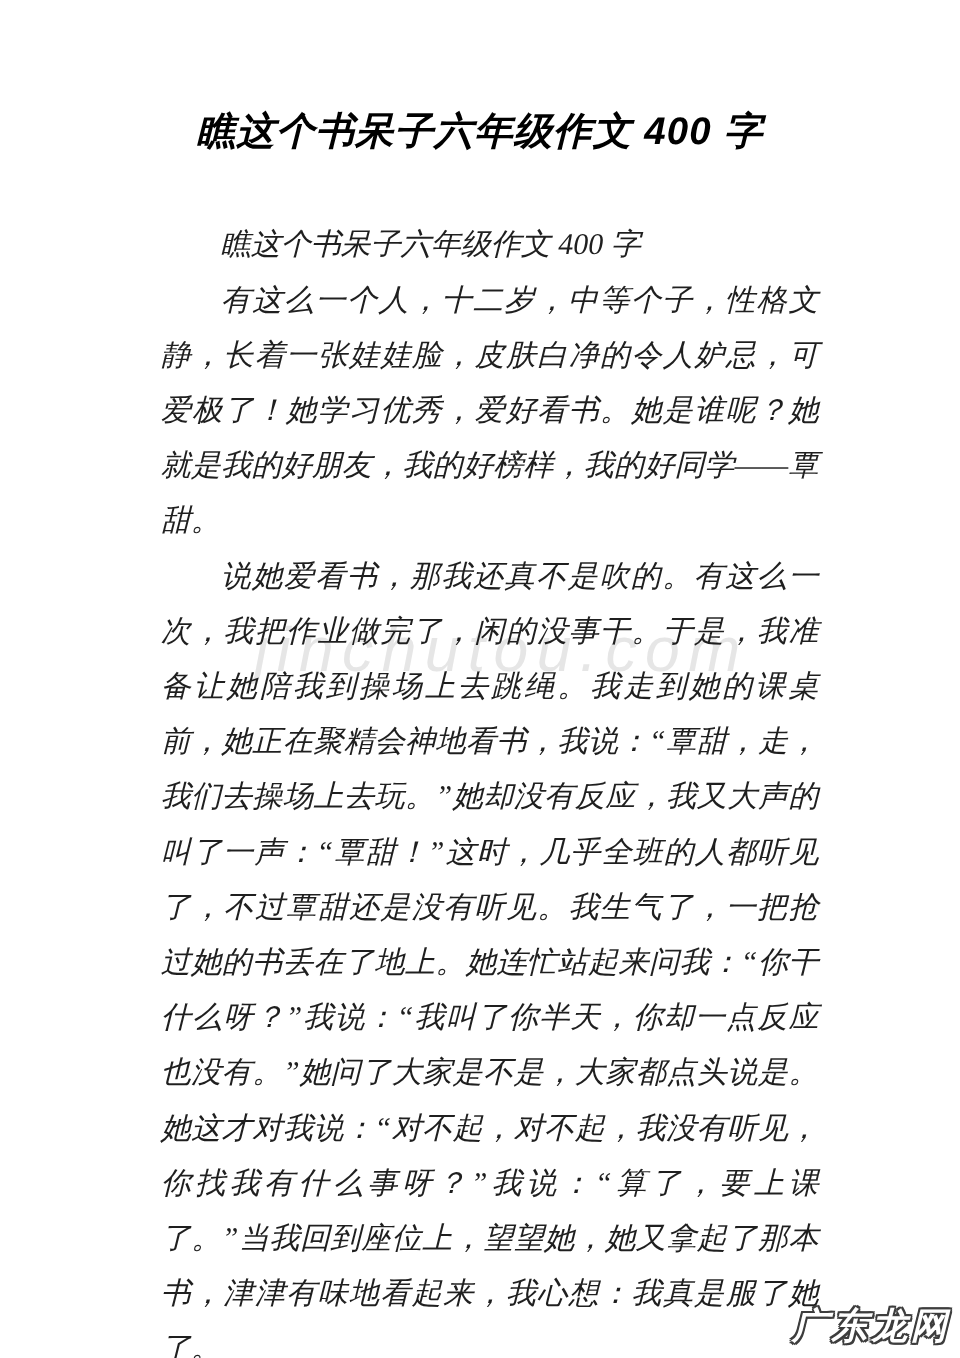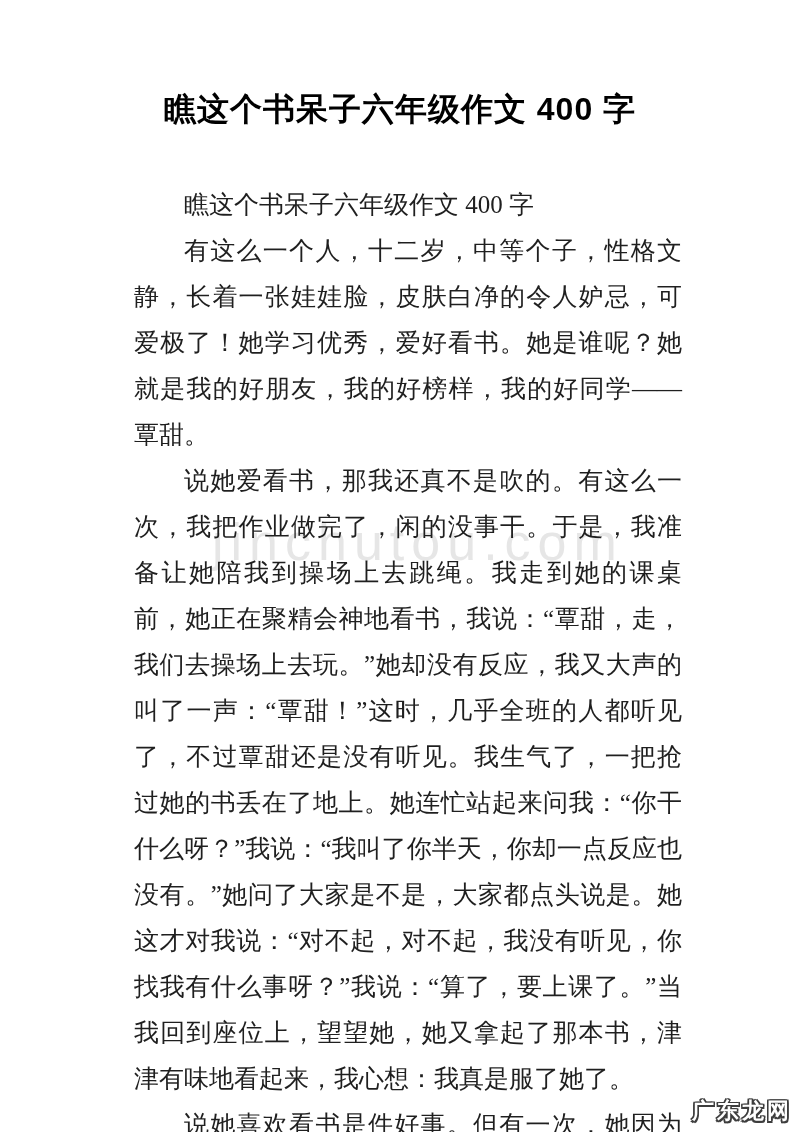--- a/index.html
+++ b/index.html
@@ -2,21 +2,21 @@
 <html style="--page-bg: #ffffff; --text-color: #1f1f1f; --watermark-color: #d2d2d2; --logo-fill: #ffffff; --logo-outline: #3d3d3d;"><head>
 <meta charset="utf-8">
 <style>
   :root {
     --page-bg: #ffffff;
     --text-color: #1f1f1f;
     --watermark-color: #d2d2d2;
     --logo-fill: #ffffff;
     --logo-outline: #3d3d3d;
   }
-  * { margin: 0; padding: 0; box-sizing: border-box; }
+  * { margin: 0; padding: 0; box-sizing: border-box; font-style: italic; }
   html, body {
     background: var(--page-bg);
     font-family: "Liberation Serif", serif;
   }
   .page {
     position: relative;
     width: 800px;
     height: 1132px;
     background: var(--page-bg);
     overflow: hidden;
@@ -62,21 +62,21 @@
   .article p {
     margin: 0;
     text-indent: 2em;
   }
   .logo {
     position: absolute;
     right: 8px;
     bottom: 6px;
     font-family: "Liberation Sans", sans-serif;
     font-weight: bold;
-    font-size: 22px;
+    font-size: 30px;
     letter-spacing: 3px;
     color: var(--logo-fill);
     z-index: 3;
     white-space: nowrap;
     text-shadow:
       -1.5px -1.5px 0 var(--logo-outline),
        1.5px -1.5px 0 var(--logo-outline),
       -1.5px  1.5px 0 var(--logo-outline),
        1.5px  1.5px 0 var(--logo-outline),
       -1.5px  0     0 var(--logo-outline),

